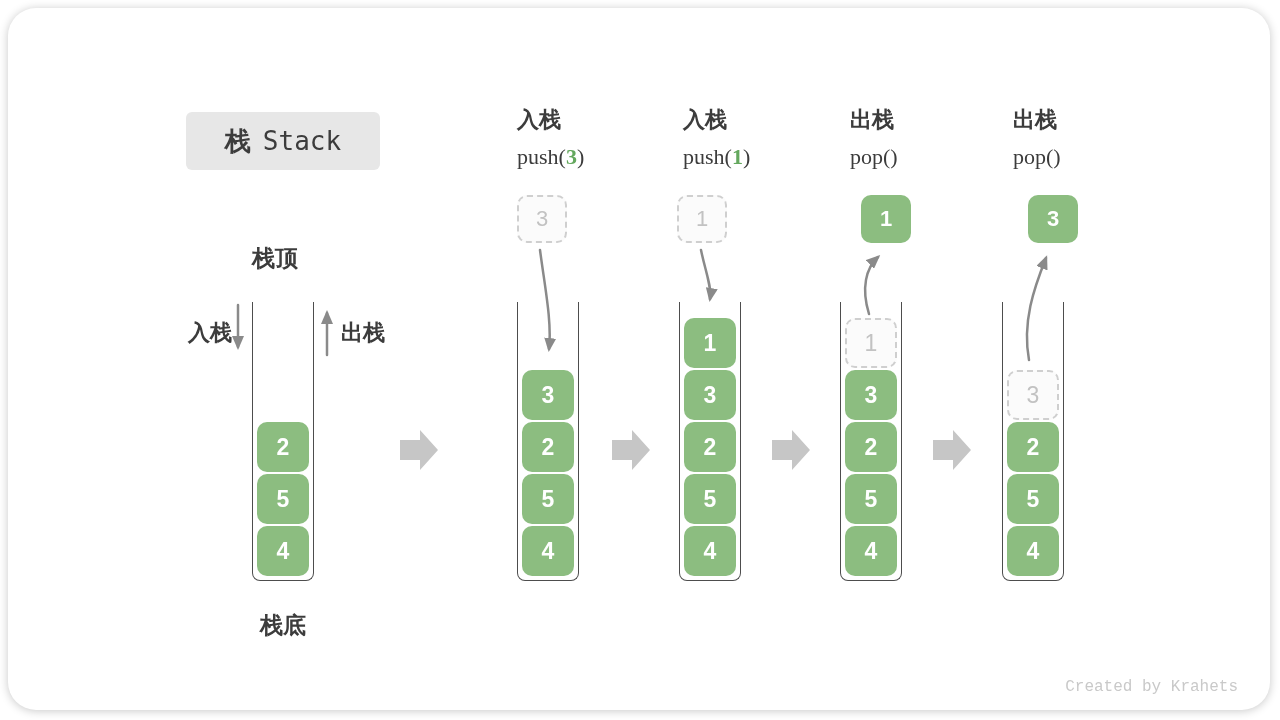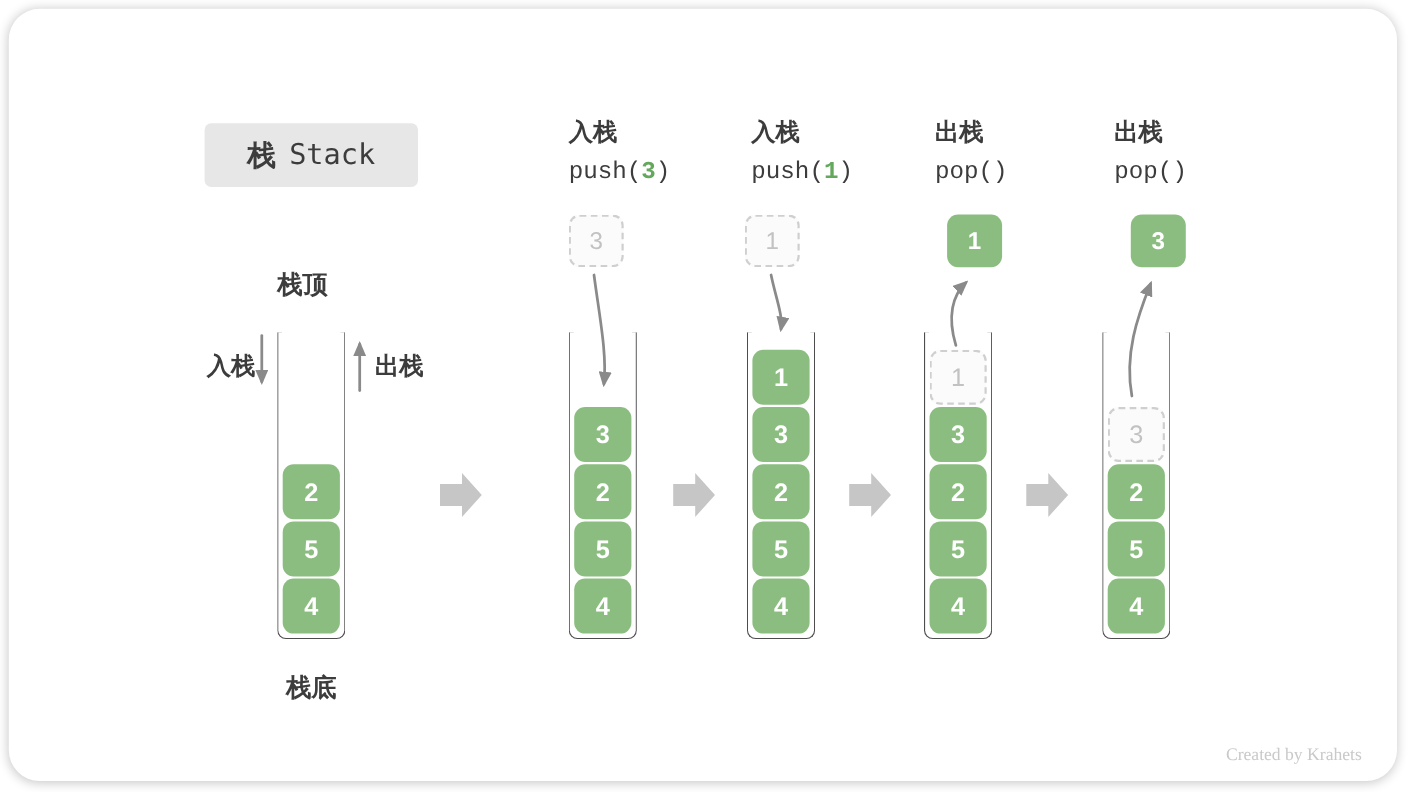--- a/index.html
+++ b/index.html
@@ -11,21 +11,21 @@
   
   .title-box{position:absolute;left:186px;top:112px;width:194px;height:58px;
              background:var(--badge-bg,#E7E7E7);border-radius:6px;display:flex;
              align-items:center;justify-content:center;gap:12px;}
   .title-zh{font-size:26px;font-weight:700;color:var(--dark-text,#3C3C3C);}
   .title-en{font-family:"DejaVu Sans Mono",monospace;font-size:26px;color:var(--dark-text,#3C3C3C);}
 
   
   .col-header{position:absolute;top:105px;}
   .op-label{font-size:22px;font-weight:700;color:var(--dark-text,#3C3C3C);margin-bottom:9px;}
-  .op-code{font-family:Liberation Mono, monospace;font-size:22px;color:var(--dark-text,#3C3C3C);}
+  .op-code{font-family:Liberation Serif, serif;font-size:22px;color:var(--dark-text,#3C3C3C);}
   .op-code .arg{color:var(--code-green,#64A85E);font-weight:700;}
 
   
   .float-box{position:absolute;top:195px;width:50px;height:48px;border-radius:10px;
              display:flex;align-items:center;justify-content:center;font-size:22px;box-sizing:border-box;}
   .float-box.solid{background:var(--green,#8CBD80);color:#fff;font-weight:700;}
   .float-box.ghost{background:var(--ghost-bg,#FBFBFB);border:2px dashed var(--ghost-border,#CFCFCF);
                    color:var(--ghost-text,#C2C2C2);}
 
   
@@ -45,21 +45,21 @@
   #lbl-push{left:150px;top:318px;width:82px;text-align:right;font-size:22px;}
   #lbl-pop{left:341px;top:318px;width:82px;text-align:left;font-size:22px;}
 
   
   #overlay{position:absolute;left:0;top:0;pointer-events:none;}
   .flow-arrow{fill:none;stroke:var(--arrow-gray,#8A8A8A);stroke-width:2.5;stroke-linecap:round;}
   .arrow-head{fill:var(--arrow-gray,#8A8A8A);}
   .block-arrow{fill:var(--block-arrow,#C6C6C6);}
 
   
-  #watermark{position:absolute;right:42px;bottom:24px;font-family:Liberation Serif, serif;
+  #watermark{position:absolute;right:42px;bottom:24px;font-family:Liberation Mono, monospace;
              font-size:16px;color:var(--watermark-gray,#C9C9C9);}
 </style>
 </head>
 <body>
 
 <div id="stage">
   <div id="card"></div>
 
   <div class="title-box">
     <span class="title-zh">栈</span>

